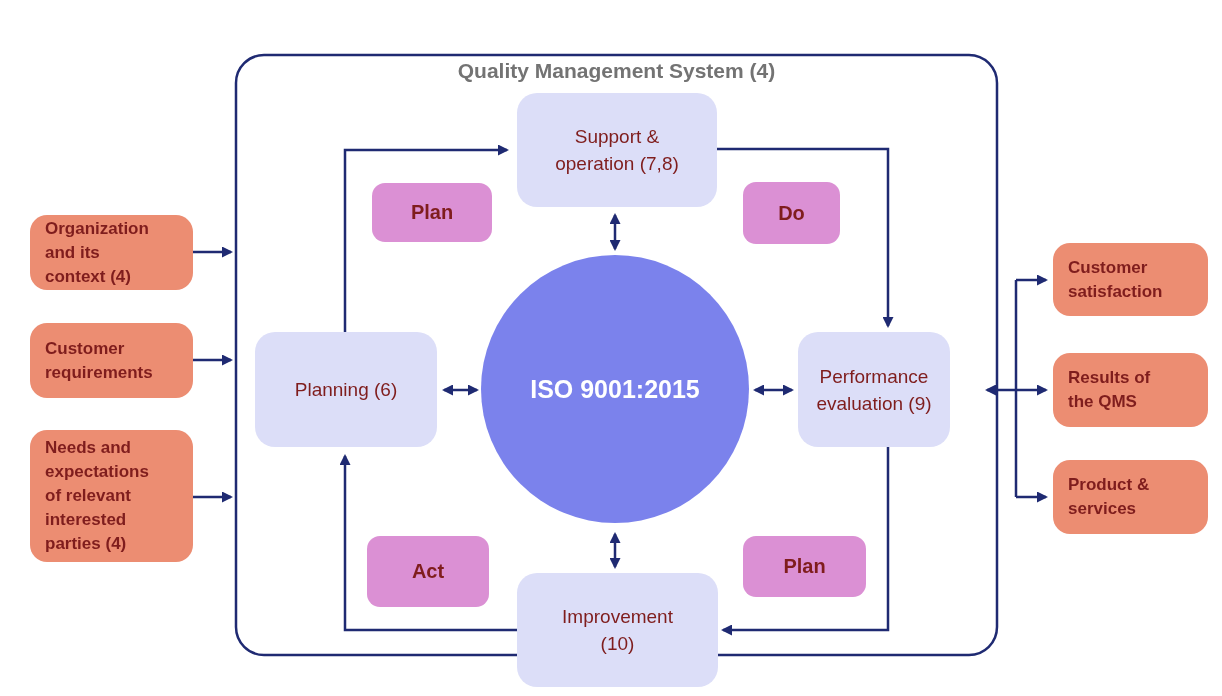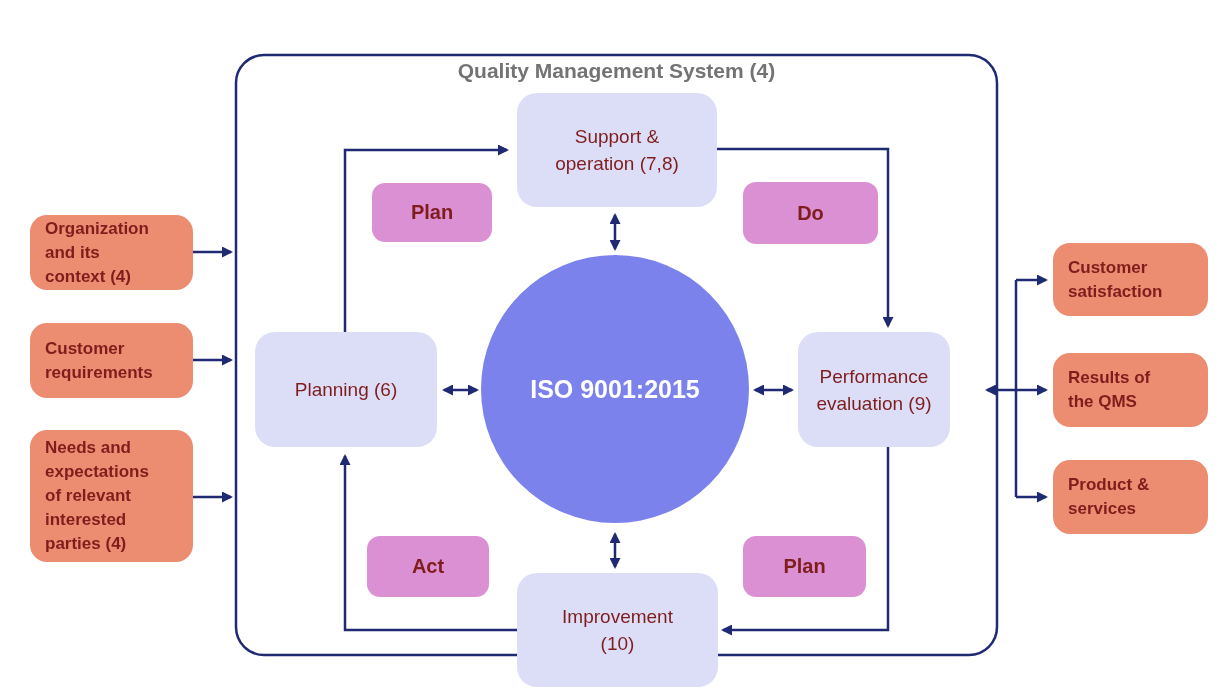--- a/index.html
+++ b/index.html
@@ -88,22 +88,22 @@
 operation (7,8)</div>
   <div class="node process" style="left:255px;top:332px;width:182px;height:115px;">Planning (6)</div>
   <div class="node process" style="left:798px;top:332px;width:152px;height:115px;">Performance
 evaluation (9)</div>
   <div class="node process" style="left:517px;top:573px;width:201px;height:114px;">Improvement
 (10)</div>
 
   <div id="circle">ISO 9001:2015</div>
 
   <div class="node pdca" style="left:372px;top:183px;width:120px;height:59px;">Plan</div>
-  <div class="node pdca" style="left:743px;top:182px;width:135px;height:62px;">Do</div>
-  <div class="node pdca" style="left:367px;top:536px;width:122px;height:61px;">Act</div>
+  <div class="node pdca" style="left:743px;top:182px;width:97px;height:62px;">Do</div>
+  <div class="node pdca" style="left:367px;top:536px;width:122px;height:71px;">Act</div>
   <div class="node pdca" style="left:743px;top:536px;width:123px;height:61px;">Plan</div>
 
   <div class="node io" style="left:30px;top:215px;width:163px;height:75px;">Organization
 and its
 context (4)</div>
   <div class="node io" style="left:30px;top:323px;width:163px;height:75px;">Customer
 requirements</div>
   <div class="node io" style="left:30px;top:430px;width:163px;height:132px;">Needs and
 expectations
 of relevant

